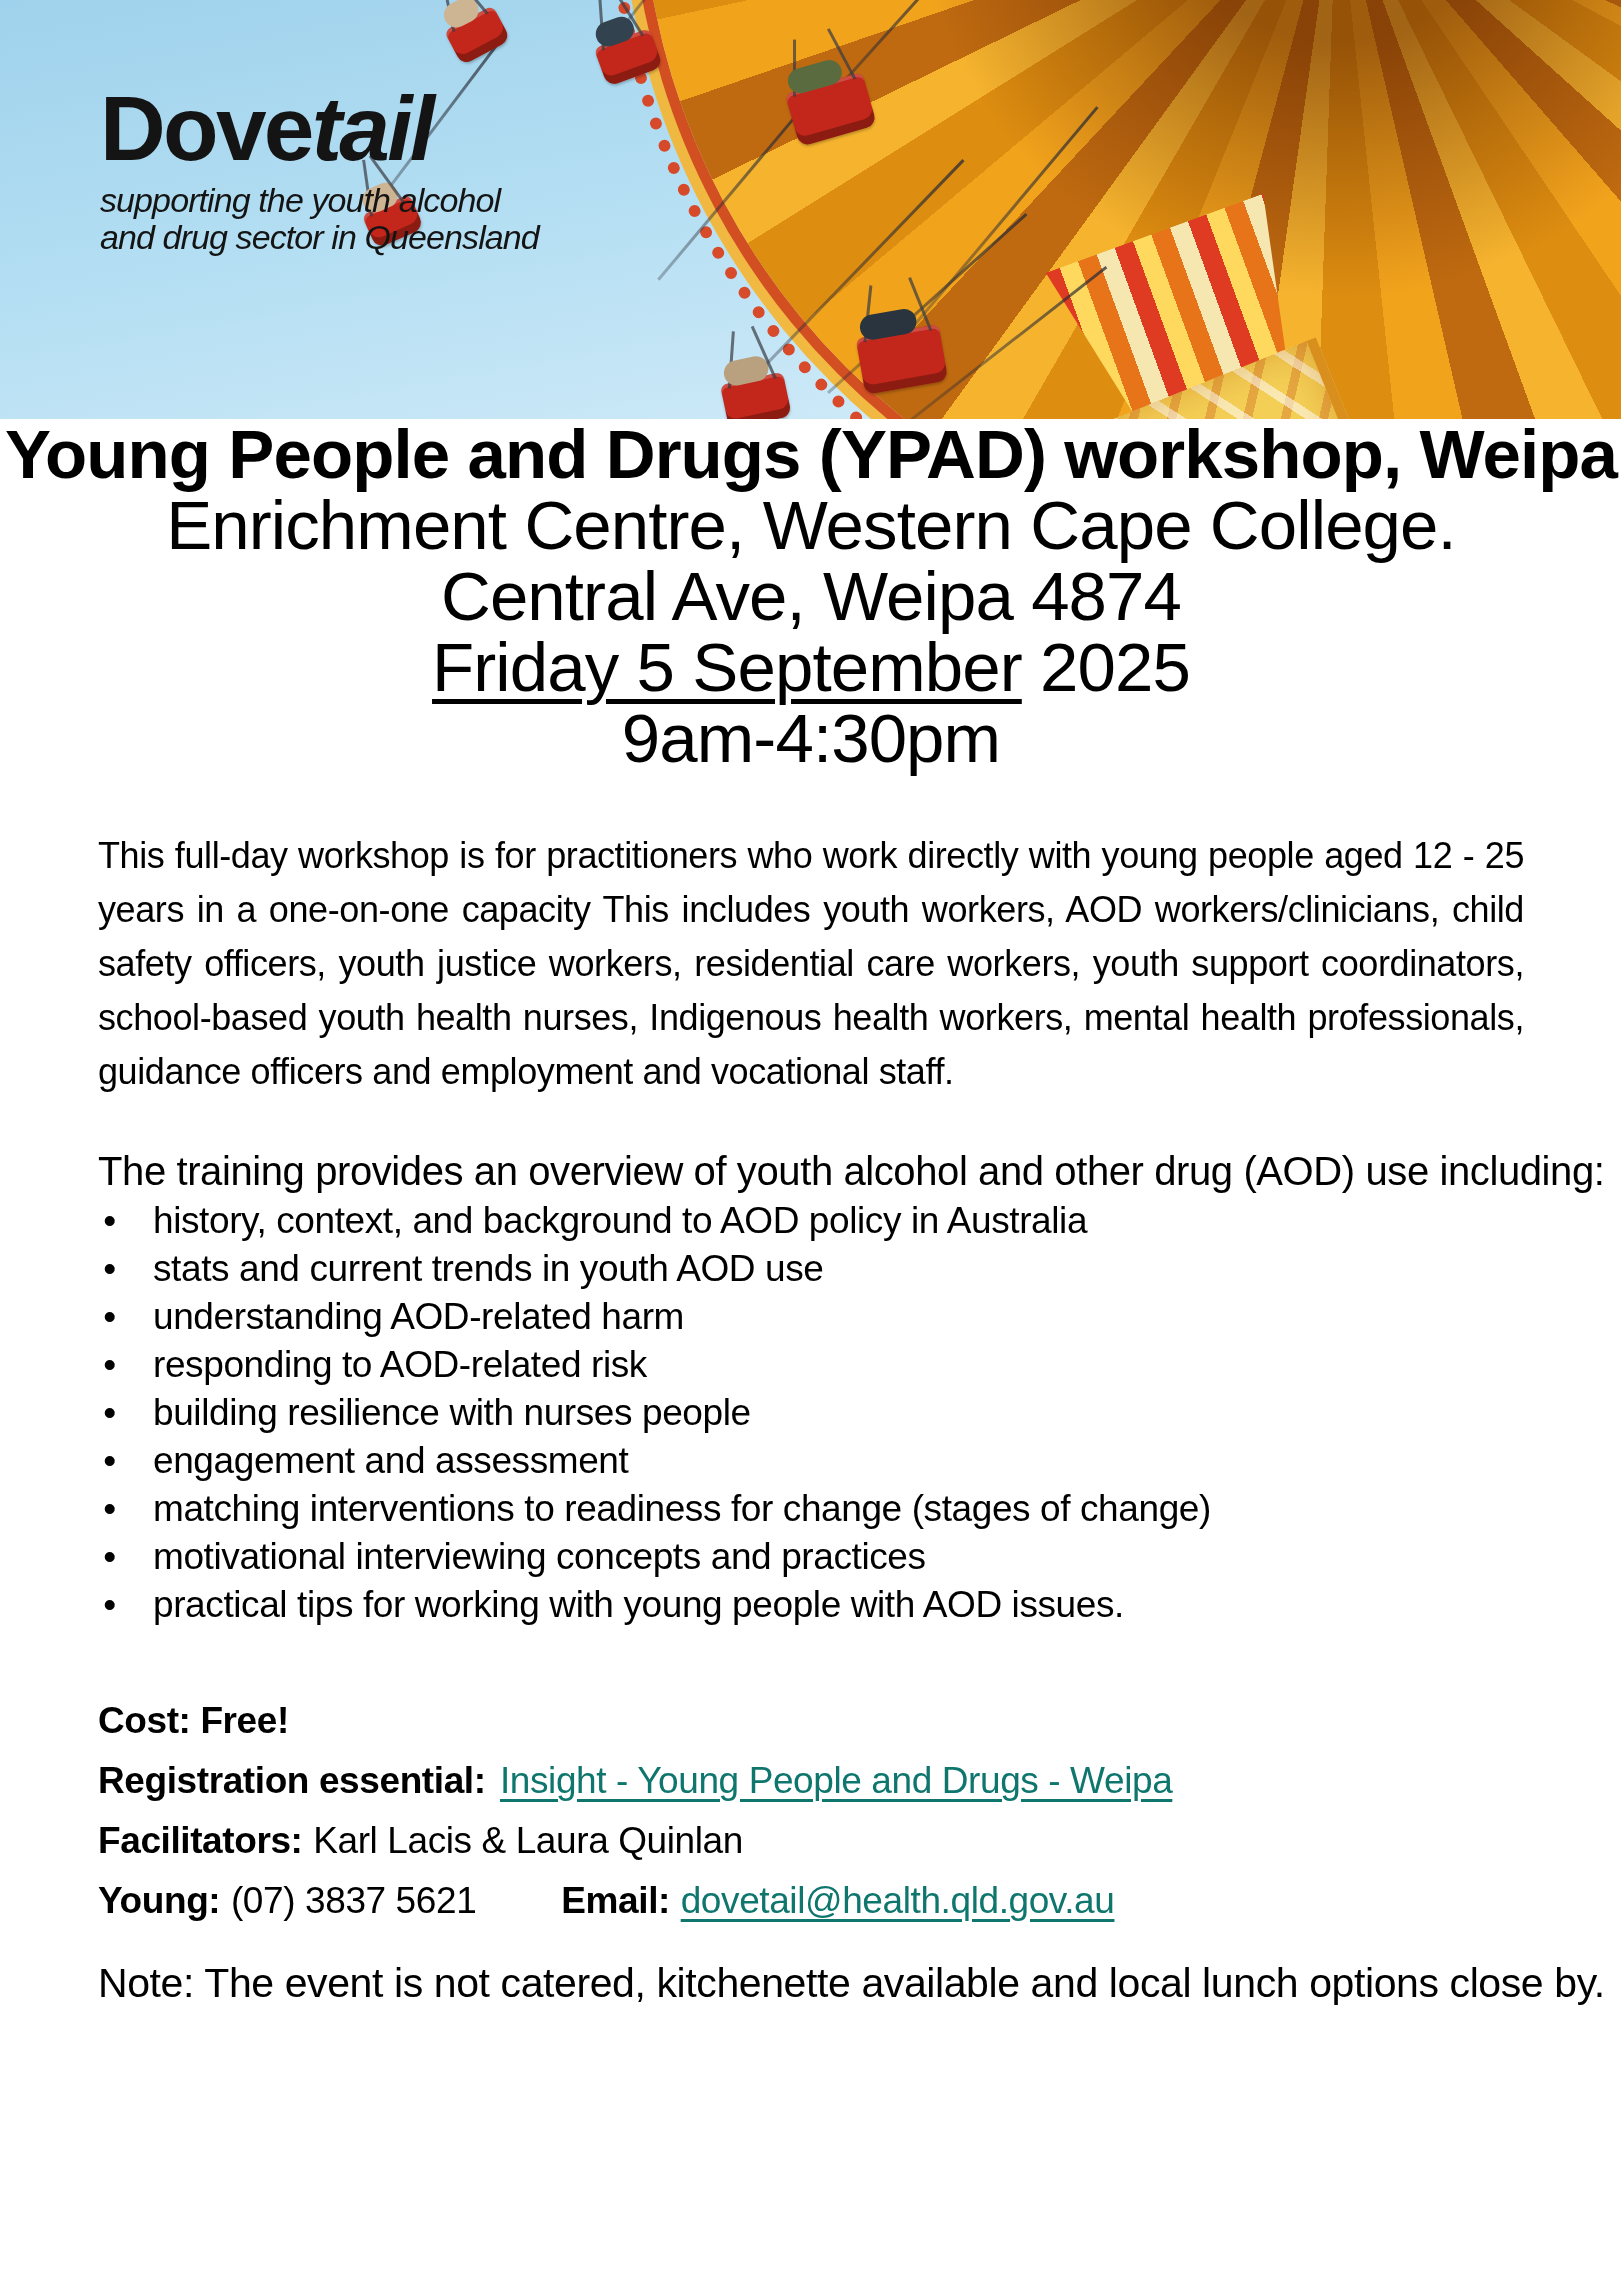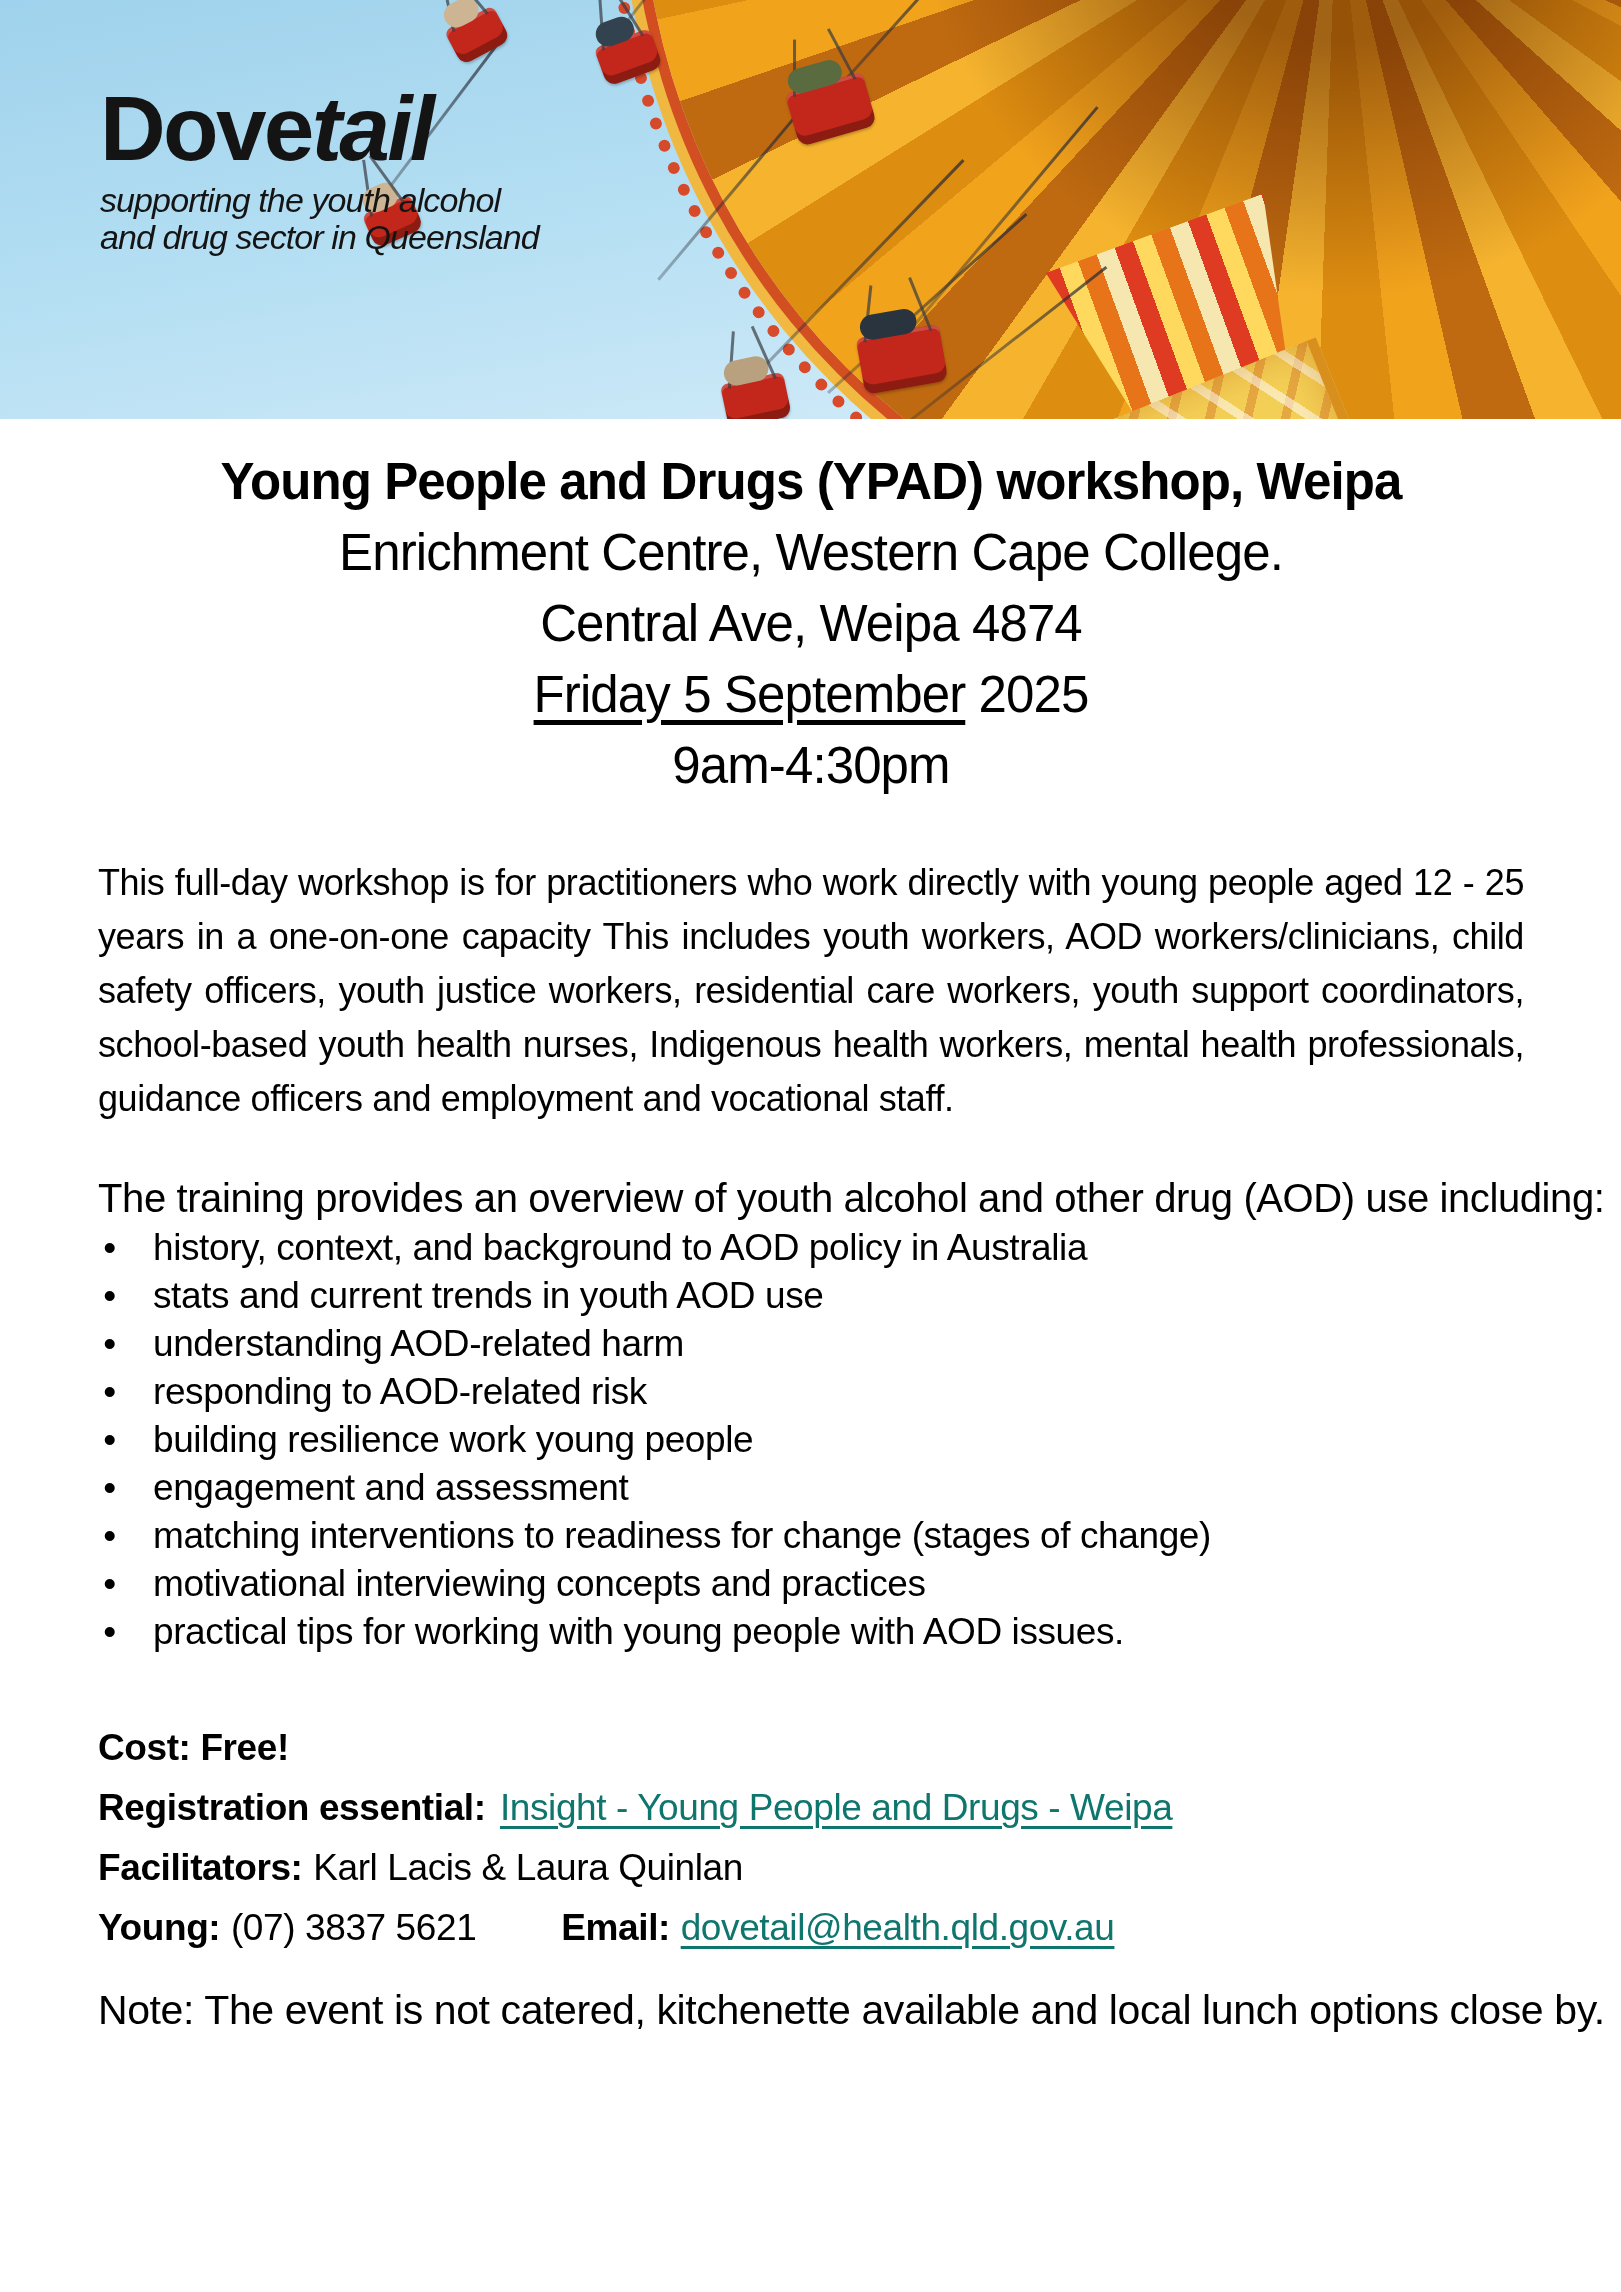--- a/index.html
+++ b/index.html
@@ -55,21 +55,21 @@
   .ch4 .rider{width:55px;background:#5a6b3f;}
   .ch5 .rider{width:57px;background:#29343e;}
   .ch6 .rider{width:45px;background:#b9a07e;}
 
   .logo{position:absolute;left:100px;top:82px;color:#141414;}
   .brand{font-size:91px;font-weight:bold;letter-spacing:-2.7px;line-height:93px;white-space:nowrap;}
   .brand .it{font-style:italic;text-align:center;}
   .tagline{font-style:italic;font-size:34px;line-height:37px;letter-spacing:-0.9px;margin-top:7.1px;}
 
   
-  .title-block{padding-top:27px;text-align:center;font-size:51px;line-height:71px;letter-spacing:-0.9px;}
+  .title-block{text-align:center;font-size:69px;line-height:71px;letter-spacing:-0.9px;}
   .t-bold{font-weight:bold;}
   .u{ text-decoration:underline;text-decoration-thickness:4.5px;text-underline-offset:8px;}
 
   
   .content{margin-left:98px;margin-right:98px;width:1426px;}
   .intro{margin-top:55px;font-size:36px;line-height:54px;text-align:justify;letter-spacing:-0.4px;}
   .training{margin-top:48px;font-size:40px;line-height:48px;white-space:nowrap;letter-spacing:-0.4px;}
   ul.bullets{list-style:none;margin:1.8px 0 0 0;padding:0;}
   ul.bullets li{position:relative;padding-left:55px;font-size:37px;line-height:48px;letter-spacing:-0.4px;white-space:nowrap;}
   ul.bullets li::before{content:"\2022";position:absolute;left:5.3px;top:0;}
@@ -142,21 +142,21 @@
 
     <div class="intro">This full-day workshop is for practitioners who work directly with young people aged 12 - 25 years in a one-on-one capacity This includes youth workers, AOD workers/clinicians, child safety officers, youth justice workers, residential care workers, youth support coordinators, school-based youth health nurses, Indigenous health workers, mental health professionals, guidance officers and employment  and vocational staff.</div>
 
     <div class="training">The training provides an overview of youth alcohol and other drug (AOD) use including:</div>
 
     <ul class="bullets">
       <li>history, context, and background to AOD policy in Australia</li>
       <li>stats and current trends in youth AOD use</li>
       <li>understanding AOD-related harm</li>
       <li>responding to AOD-related risk</li>
-      <li>building resilience work young people</li>
+      <li>building resilience with nurses people</li>
       <li>engagement and assessment</li>
       <li>matching interventions to readiness for change (stages of change)</li>
       <li>motivational interviewing concepts and practices</li>
       <li>practical tips for working with young people with AOD issues.</li>
     </ul>
 
     <div class="details">
       <div class="lbl">Cost: Free!</div>
       <div>
         <span class="lbl">Registration essential:</span><a href="#" class="reg-link">Insight - Young People and Drugs - Weipa</a>

